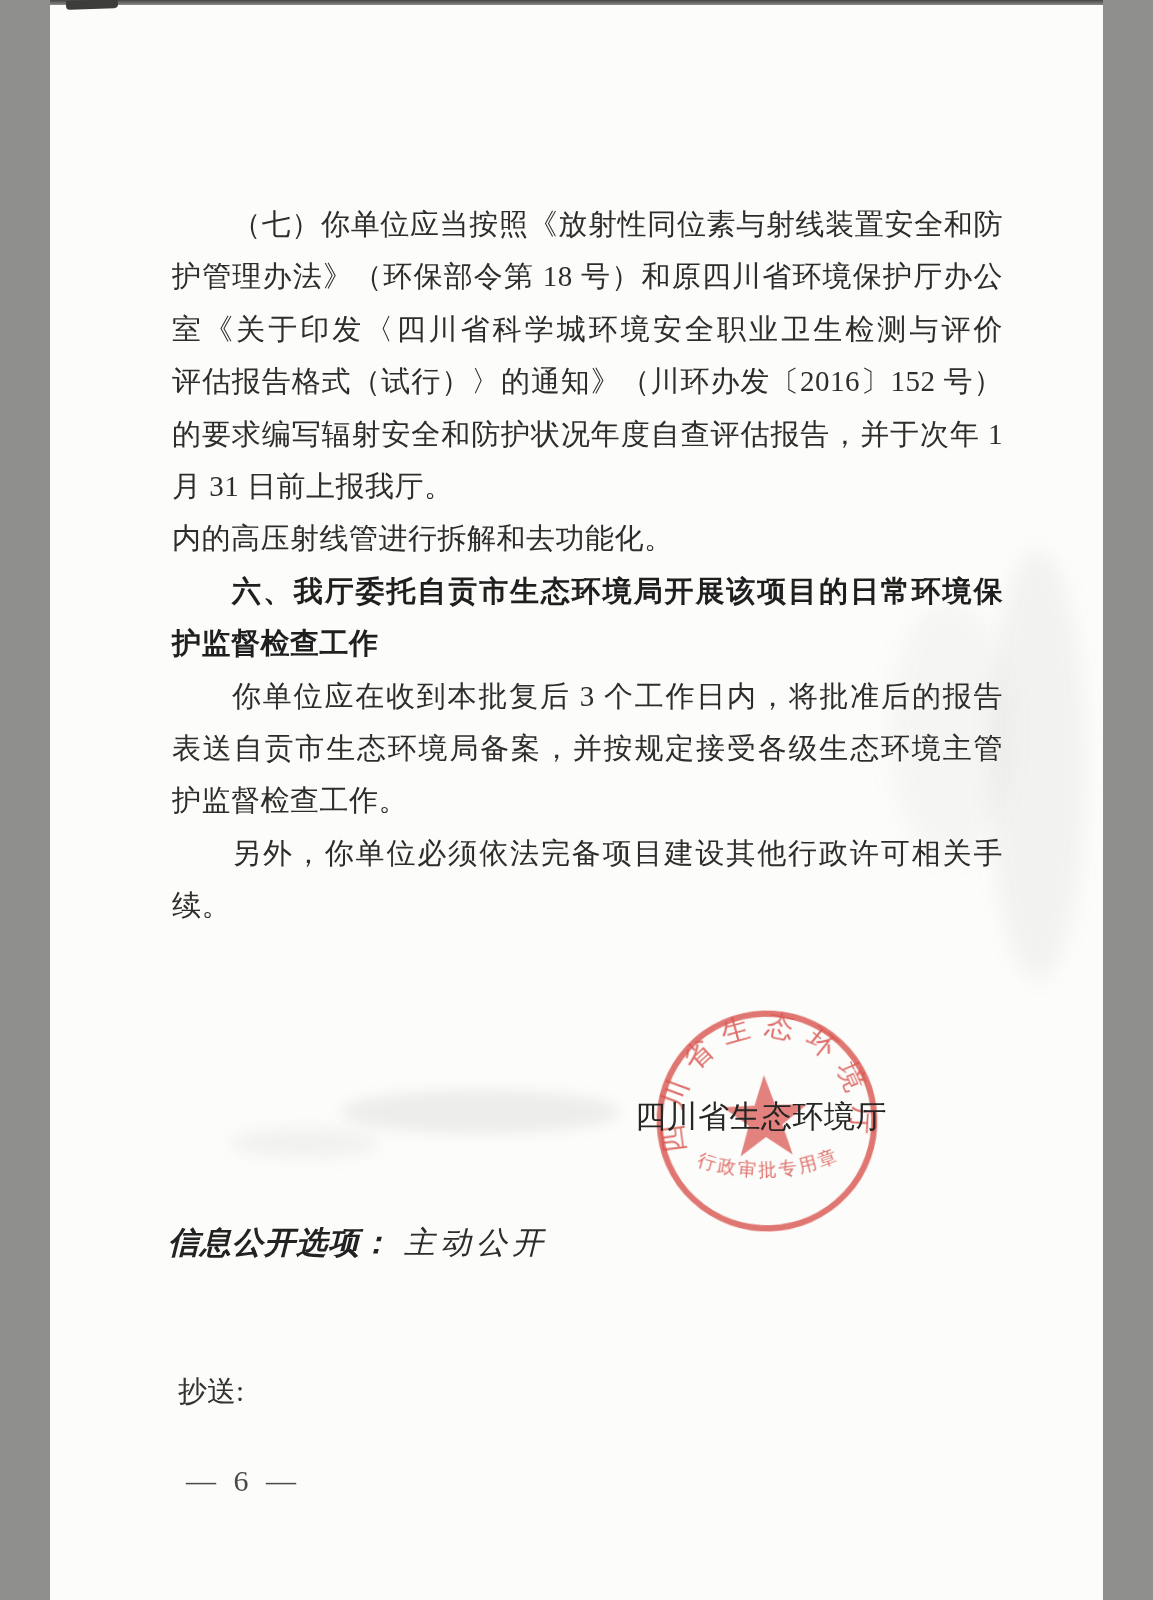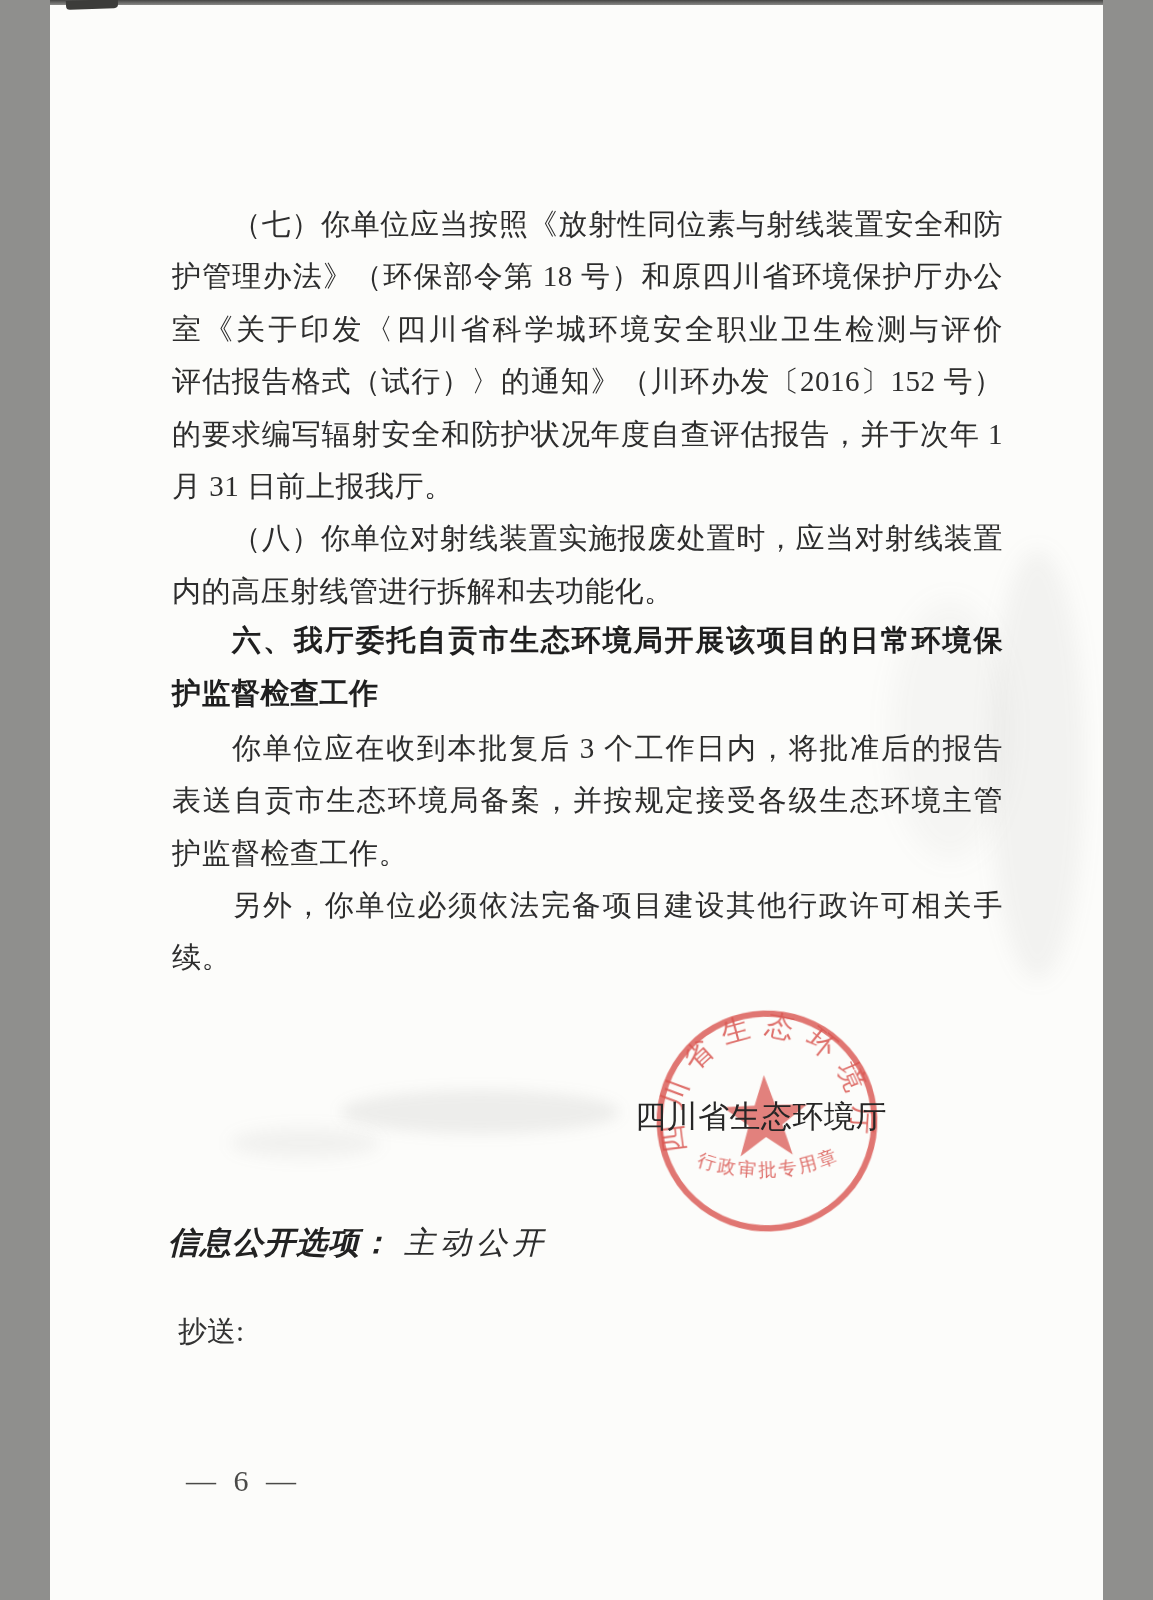--- a/index.html
+++ b/index.html
@@ -26,35 +26,35 @@
 
   
   .doc-body{position:absolute;left:122px;top:198px;width:831px;}
   .line{
     height:52.4px;line-height:52.4px;font-size:29px;letter-spacing:.5px;
     white-space:nowrap;overflow:visible;
     text-align:justify;text-align-last:justify;text-justify:inter-character;
   }
   .line.last{text-align-last:left;}
   .line.first{padding-left:60px;}
-  .line.bold{font-family:Liberation Mono, monospace;font-weight:700;color:#1f1f1f;}
+  .line.bold{font-family:Liberation Serif, serif;font-weight:700;color:#1f1f1f;}
 
   
   .sig-agency{position:absolute;left:585px;top:1096px;font-size:31px;letter-spacing:.5px;color:#262626;z-index:3;}
   .sig-date{position:absolute;left:591px;top:1148px;font-size:31px;letter-spacing:1px;color:#262626;z-index:3;}
 
   
   .seal{position:absolute;left:583px;top:1006px;width:268px;height:230px;
     mix-blend-mode:multiply;opacity:.95;filter:blur(.4px);transform:rotate(-2deg);z-index:2;}
 
   
   .disclosure{position:absolute;left:118px;top:1222px;font-size:31px;white-space:nowrap;font-style:italic;}
   .disclosure .lbl{font-family:"Liberation Sans","DejaVu Sans",sans-serif;font-weight:700;color:#222;letter-spacing:1px;}
   .disclosure .val{margin-left:12px;letter-spacing:5px;color:#2d2d2d;}
-  .cc-label{position:absolute;left:128px;top:1312px;font-size:29px;color:#333;}
+  .cc-label{position:absolute;left:128px;top:1372px;font-size:29px;color:#333;}
   .cc-lines{position:absolute;left:205px;top:1298px;width:780px;font-size:29px;color:#333;}
   .cc-lines div{height:60px;line-height:60px;letter-spacing:.5px;white-space:nowrap;}
   .page-number{position:absolute;left:136px;top:1464px;font-size:30px;letter-spacing:5px;color:#4a4a48;}
 </style>
 </head>
 <body>
 
 <div class="page">
 
   <div class="edge-top"></div>
@@ -66,21 +66,20 @@
   <div class="smudge c"></div>
   <div class="smudge d"></div>
 
   <main class="doc-body" id="doc-body">
       <div class="line first">（七）你单位应当按照《放射性同位素与射线装置安全和防</div>
       <div class="line">护管理办法》（环保部令第 18 号）和原四川省环境保护厅办公</div>
       <div class="line">室《关于印发〈四川省科学城环境安全职业卫生检测与评价</div>
       <div class="line">评估报告格式（试行）〉的通知》（川环办发〔2016〕152 号）</div>
       <div class="line">的要求编写辐射安全和防护状况年度自查评估报告，并于次年 1</div>
       <div class="line last">月 31 日前上报我厅。</div>
-      <div class="line first">（八）你单位对射线装置实施报废处置时，应当对射线装置</div>
       <div class="line last">内的高压射线管进行拆解和去功能化。</div>
       <div class="line bold first">六、我厅委托自贡市生态环境局开展该项目的日常环境保</div>
       <div class="line bold last">护监督检查工作</div>
       <div class="line first">你单位应在收到本批复后 3 个工作日内，将批准后的报告</div>
       <div class="line">表送自贡市生态环境局备案，并按规定接受各级生态环境主管</div>
       <div class="line last">护监督检查工作。</div>
       <div class="line first">另外，你单位必须依法完备项目建设其他行政许可相关手</div>
       <div class="line last">续。</div>
     </main>
 

